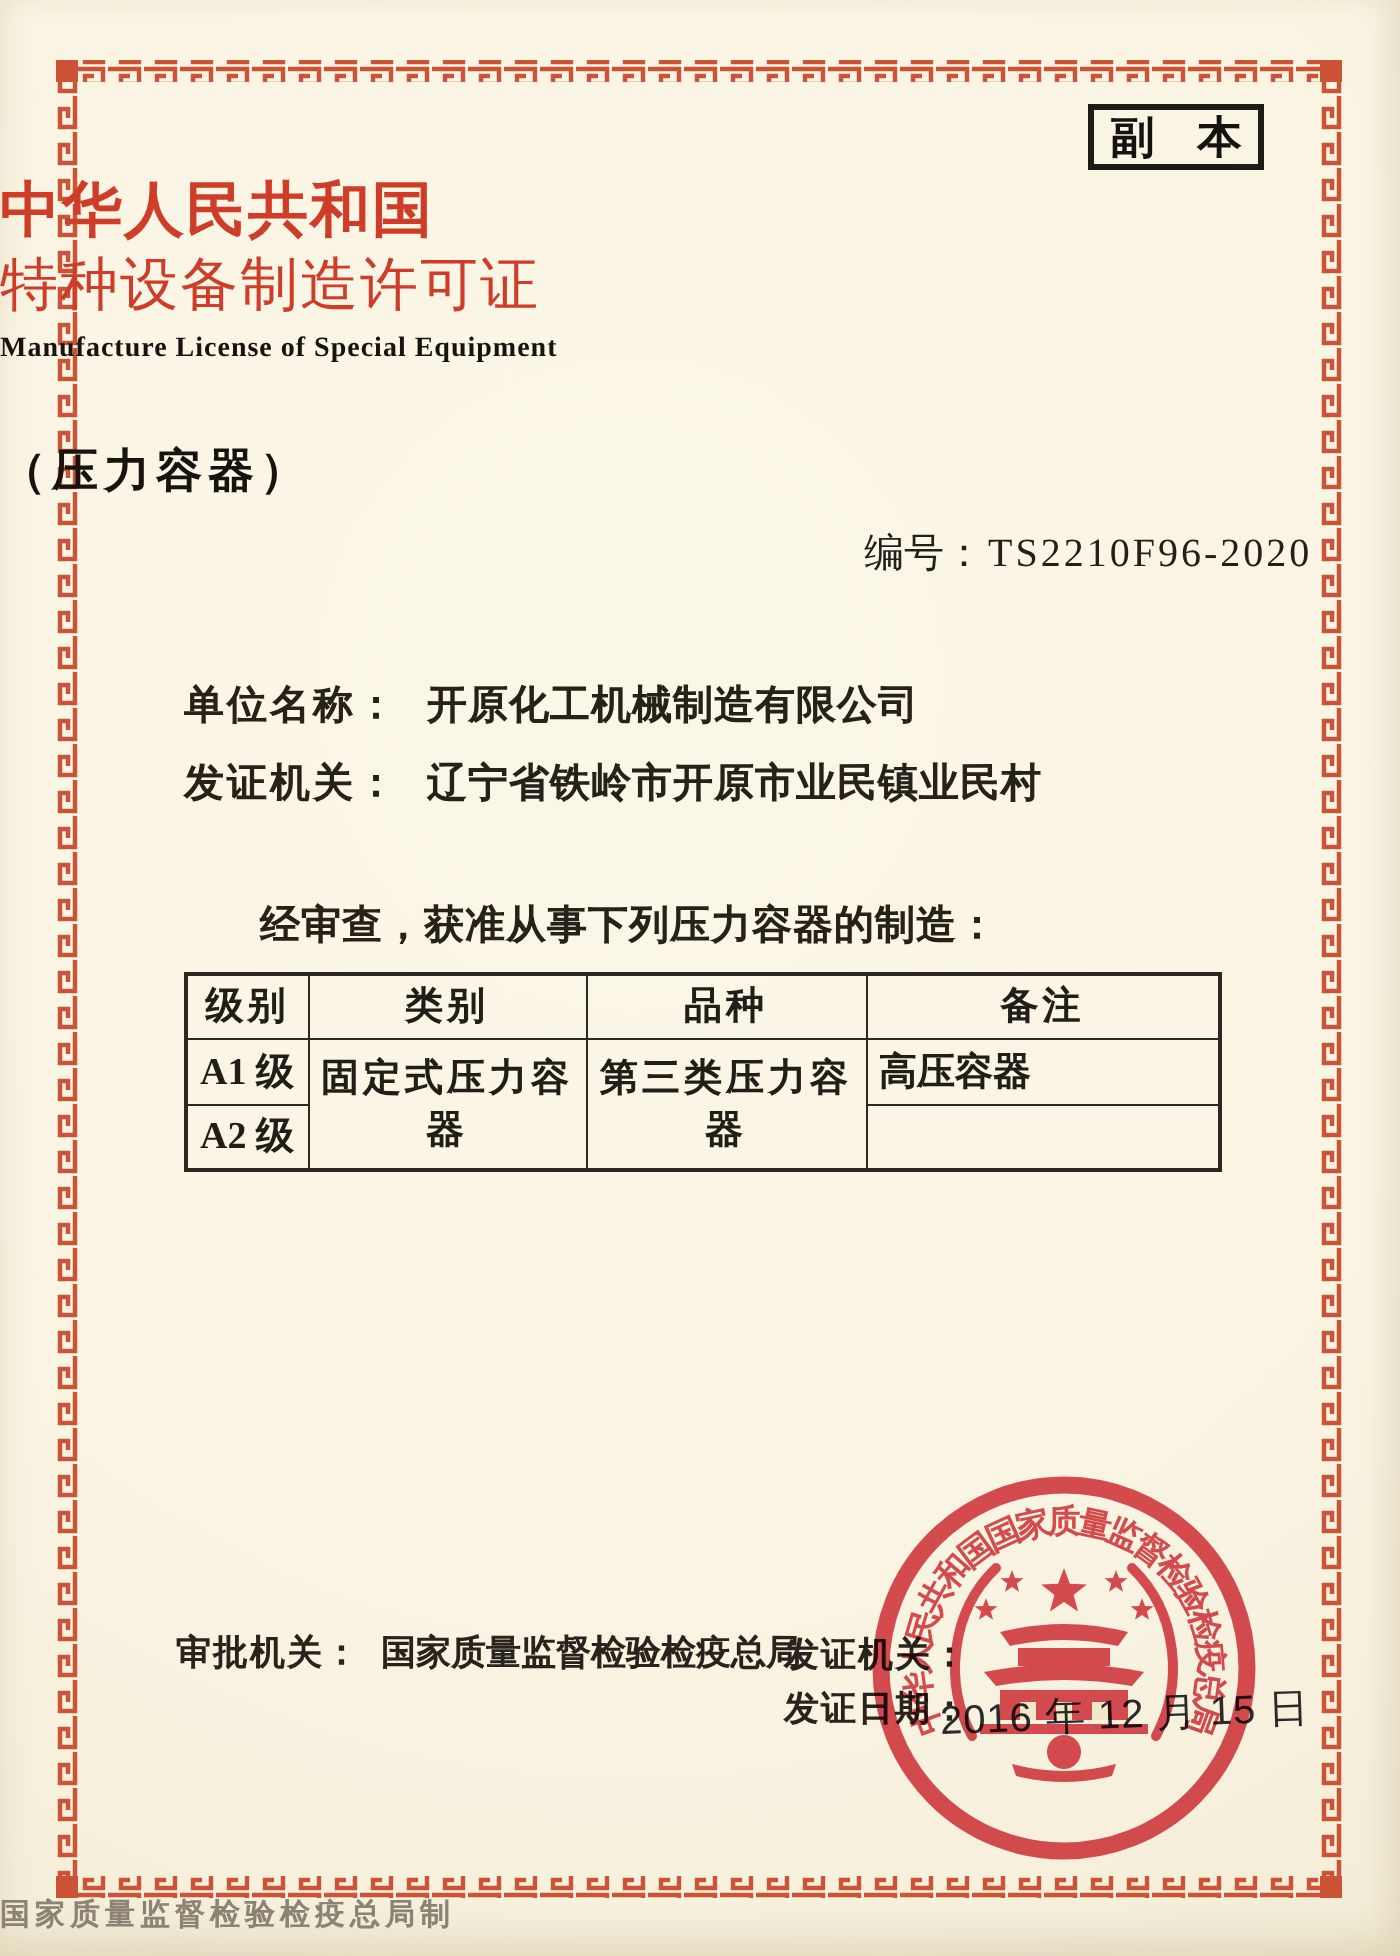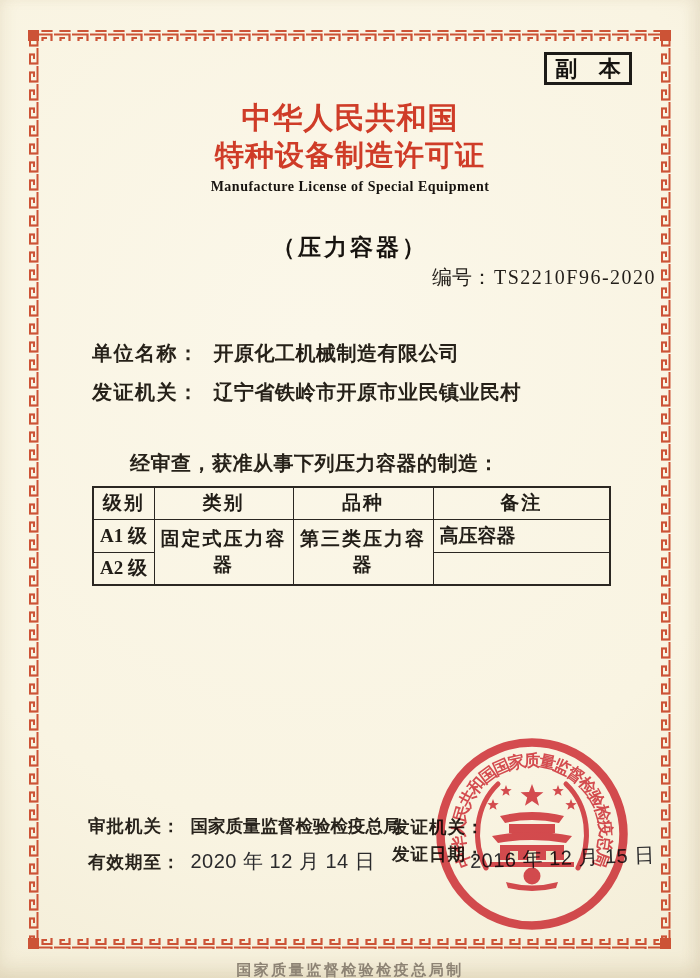--- a/index.html
+++ b/index.html
@@ -3,32 +3,32 @@
 <meta charset="utf-8">
 <style>
   html,body{margin:0;padding:0;background:#e8e2d0;}
   .page{
     position:relative;width:700px;height:978px;overflow:hidden;
     background:radial-gradient(120% 90% at 45% 35%, #fbf7e9 0%, var(--paper) 55%, #f0e9d1 100%);
     box-shadow:inset 0 -10px 18px rgba(140,110,60,0.14), inset -8px 0 14px rgba(140,110,60,0.06);
     font-family:"Liberation Serif","DejaVu Serif",serif;color:var(--ink);
   }
   .abs{position:absolute;line-height:1;}
-  .center{left:0;right:0;text-align:center;margin-top:12px;}
+  .center{left:0;right:0;text-align:left;}
   
   .frame{position:absolute;left:0;top:0;}
   
   .badge{
     position:absolute;left:544px;top:52px;width:88px;height:33px;
     border:3px solid #1d1b18;display:flex;align-items:center;justify-content:center;
     font-weight:bold;font-size:22px;letter-spacing:8px;text-indent:8px;color:#151310;
     box-sizing:border-box;
   }
   .title-cn1{top:91px;font-size:30px;font-weight:bold;color:var(--title_red);letter-spacing:1px;}
-  .title-cn2{top:129px;font-size:29px;font-weight:bold;color:var(--title_red);letter-spacing:1px;}
+  .title-cn2{top:129px;font-size:29px;font-weight:normal;color:var(--title_red);letter-spacing:1px;}
   .title-en{font-size:14px;font-weight:bold;color:#17130f;letter-spacing:0.5px;}
   .en1{top:168px;}
   .en2{top:196px;}
   .subtitle{top:224px;font-size:23px;font-weight:bold;color:#17130f;letter-spacing:3px;}
   .license-no{top:267px;left:432px;font-size:20px;color:#231f1a;}
   .license-no .val{letter-spacing:1.5px;margin-left:2px;}
   .field-row{left:92px;font-size:20px;font-weight:bold;color:#262119;letter-spacing:0.5px;}
   .field-row .lbl{margin-right:14px;letter-spacing:1.5px;}
   .unit-row{top:343px;}
   .addr-row{top:382px;}
@@ -135,23 +135,20 @@
       </tr>
       <tr>
         <td class="lvl">A2 级</td>
         <td class="rmk"></td>
       </tr>
     </tbody>
   </table>
 
   <div class="abs b-row approval">
     <span class="lbl">审批机关：</span><span>国家质量监督检验检疫总局</span>
-  </div>
-  <div class="abs b-row valid">
-    <span class="lbl">有效期至：</span><span class="sans-val">2020 年 12 月 14 日</span>
   </div>
   <div class="abs b-row issue-org">
     <span class="lbl">发证机关：</span>
   </div>
   <div class="abs b-row issue-date">
     <span class="lbl">发证日期：</span>
   </div>
   <div class="abs sans-val date-stamp">2016 年 12 月 15 日</div>
 
   <svg class="seal" viewBox="0 0 200 200" aria-hidden="true">

